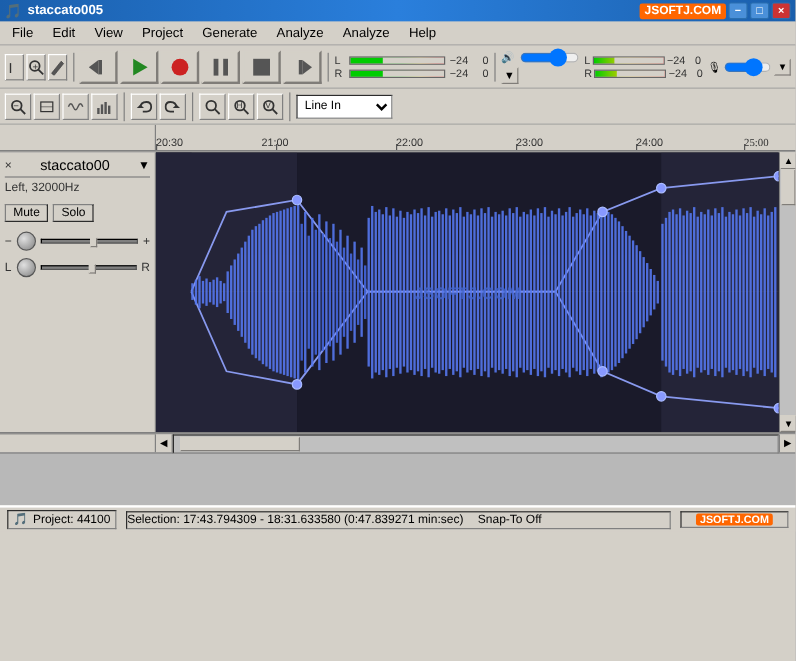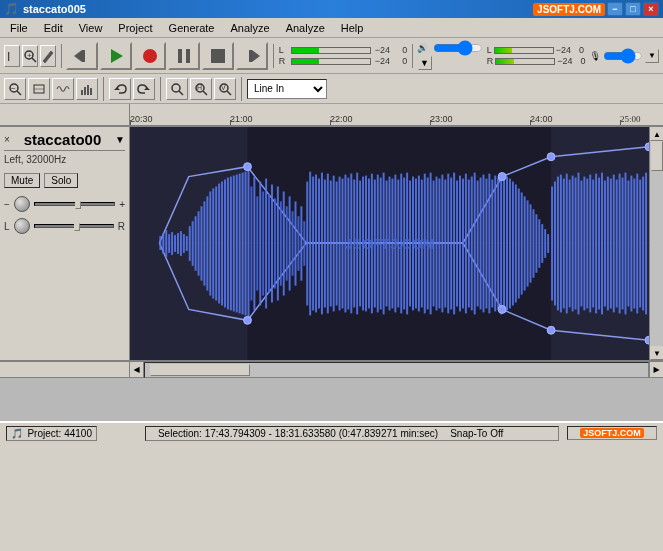--- a/index.html
+++ b/index.html
@@ -232,22 +232,22 @@
       justify-content: space-between;
       border-bottom: 1px solid #808080;
       padding-bottom: 2px;
     }
     #track-close {
       font-size: 10px;
       cursor: pointer;
       color: #333;
     }
     #track-name {
-      font-size: 15px;
-      font-weight: bold;
+      font-size: 12px;
+      font-weight: normal;
       color: #000;
     }
     #track-dropdown {
       font-size: 10px;
       cursor: pointer;
     }
     #track-info {
       font-size: 10px;
       color: #333;
       line-height: 1.4;
@@ -447,23 +447,22 @@
       padding: 1px 4px;
       background: #d4d0c8;
       min-width: 80px;
     }
     #status-middle {
       flex: 1;
       display: flex;
       align-items: flex-end;
       gap: 4px;
       border: 1px inset #808080;
-      padding: 1px 12px;
-      background: #d4d0c8;
-      margin-left: 40px;
+      padding: 1px 0;
+      background: #d4d0c8;
     }
     #status-right {
       display: flex;
       align-items: center;
       gap: 4px;
       border: 1px inset #808080;
       padding: 1px 4px;
       background: #d4d0c8;
       min-width: 90px;
       justify-content: center;
@@ -706,21 +705,21 @@
     <option>Stereo Mix</option>
   </select>
 </div>
 
 <div id="ruler-bar">
   <div id="ruler-track-label"></div>
   <div id="ruler-timeline">
 
     <span class="ruler-mark" style="left:0px;">20:30</span>
     <span class="ruler-line" style="left:0px;"></span>
-    <span class="ruler-mark" style="left:100px;">21:00</span>
+    <span class="ruler-mark" style="left:88px;">21:00</span>
     <span class="ruler-line" style="left:100px;"></span>
     <span class="ruler-mark" style="left:200px;">22:00</span>
     <span class="ruler-line" style="left:200px;"></span>
     <span class="ruler-mark" style="left:300px;">23:00</span>
     <span class="ruler-line" style="left:300px;"></span>
     <span class="ruler-mark" style="left:400px;">24:00</span>
     <span class="ruler-line" style="left:400px;"></span>
     <span class="ruler-mark" style="left:490px;font-family:Liberation Serif, serif;">25:00</span>
     <span class="ruler-line" style="left:490px;"></span>
   </div>

